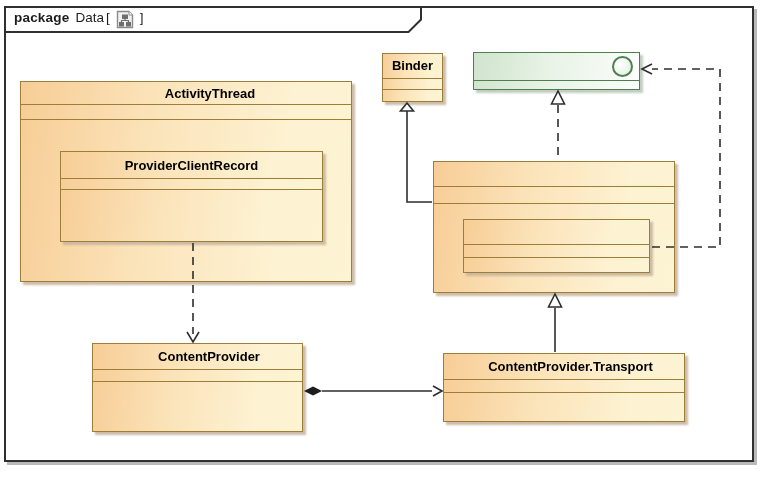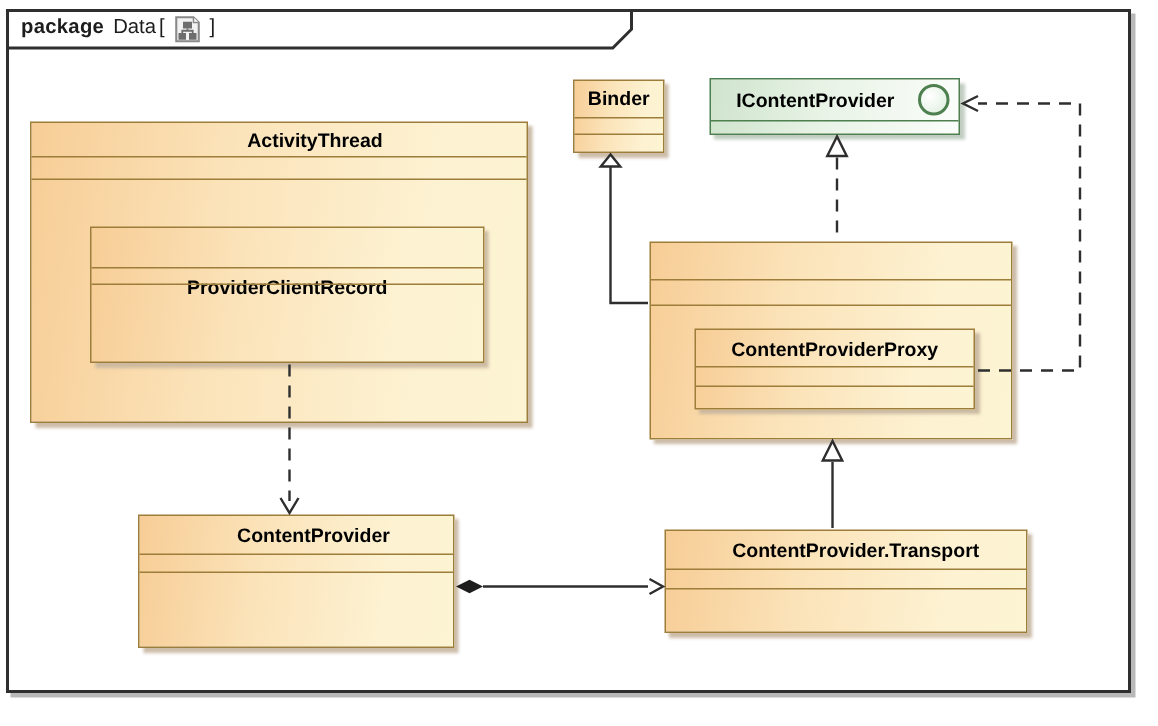--- a/index.html
+++ b/index.html
@@ -71,44 +71,42 @@
   <span>]</span>
 </div>
 
 <div class="cls" style="left:20px;top:81px;width:332px;height:201px;">
   <div class="title" style="height:22px;line-height:23px;margin-left:48px;">ActivityThread</div>
   <div class="sep" style="top:22px;"></div>
   <div class="sep" style="top:37px;"></div>
 </div>
 
 <div class="cls" style="left:60px;top:151px;width:263px;height:91px;">
-  <div class="title" style="height:26px;line-height:27px;margin-top:26px;">ProviderClientRecord</div>
+  <div class="title" style="height:26px;line-height:27px;">ProviderClientRecord</div>
   <div class="sep" style="top:26px;"></div>
   <div class="sep" style="top:37px;"></div>
 </div>
 
 <div class="cls" style="left:382px;top:53px;width:61px;height:49px;">
   <div class="title" style="height:24px;line-height:24px;">Binder</div>
   <div class="sep" style="top:24px;"></div>
   <div class="sep" style="top:35px;"></div>
 </div>
 
 <div class="cls green" style="left:473px;top:52px;width:167px;height:38px;">
-  <div class="title" style="height:27px;line-height:27px;padding-right:26px;">IContentProvider</div>
   <div class="iface-ball" style="right:6px;top:3px;width:21px;height:21px;"></div>
   <div class="sep" style="top:27px;"></div>
 </div>
 
 <div class="cls" style="left:433px;top:161px;width:242px;height:132px;">
   <div class="sep" style="top:24px;"></div>
   <div class="sep" style="top:41px;"></div>
 </div>
 
 <div class="cls" style="left:463px;top:219px;width:187px;height:54px;">
-  <div class="title" style="height:24px;line-height:25px;">ContentProviderProxy</div>
   <div class="sep" style="top:24px;"></div>
   <div class="sep" style="top:37px;"></div>
 </div>
 
 <div class="cls" style="left:92px;top:343px;width:211px;height:89px;">
   <div class="title" style="height:25px;line-height:26px;padding-left:23px;">ContentProvider</div>
   <div class="sep" style="top:25px;"></div>
   <div class="sep" style="top:37px;"></div>
 </div>
 

